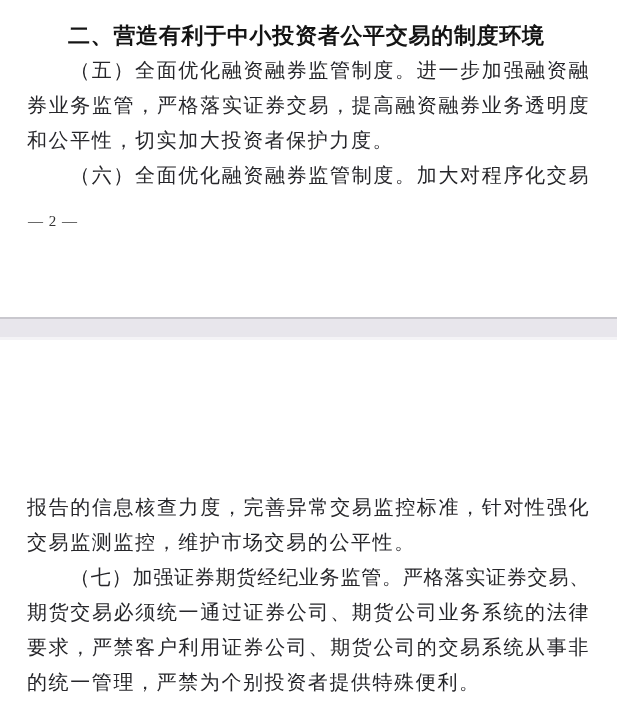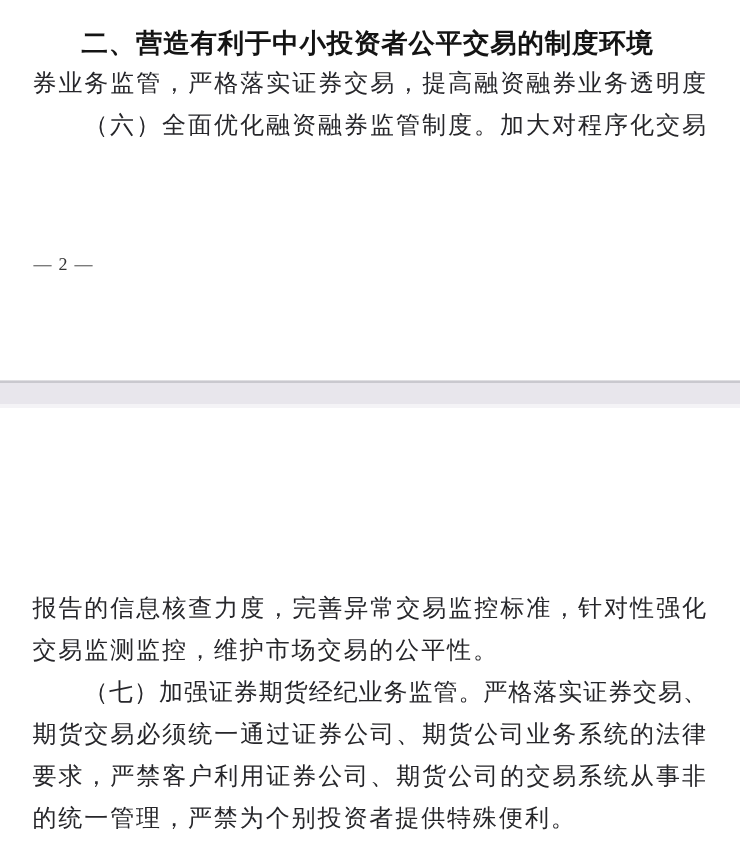--- a/index.html
+++ b/index.html
@@ -91,21 +91,23 @@
 </style>
 </head>
 <body>
 
 <div id="viewer">
 
   <div id="page-current" class="page">
     <div class="doc-heading">二、营造有利于中小投资者公平交易的制度环境</div>
 
     <div id="body-current" class="body-block">
+      <div class="line just indent">（五）全面优化融资融券监管制度。进一步加强融资融</div>
       <div class="line just">券业务监管，严格落实证券交易，提高融资融券业务透明度</div>
+      <div class="line">和公平性，切实加大投资者保护力度。</div>
       <div class="line just indent">（六）全面优化融资融券监管制度。加大对程序化交易</div>
     </div>
 
     <div class="page-number">— 2 —</div>
   </div>
 
   <div id="page-separator"></div>
 
   <div id="page-next" class="page">
     <div id="body-next" class="body-block">

